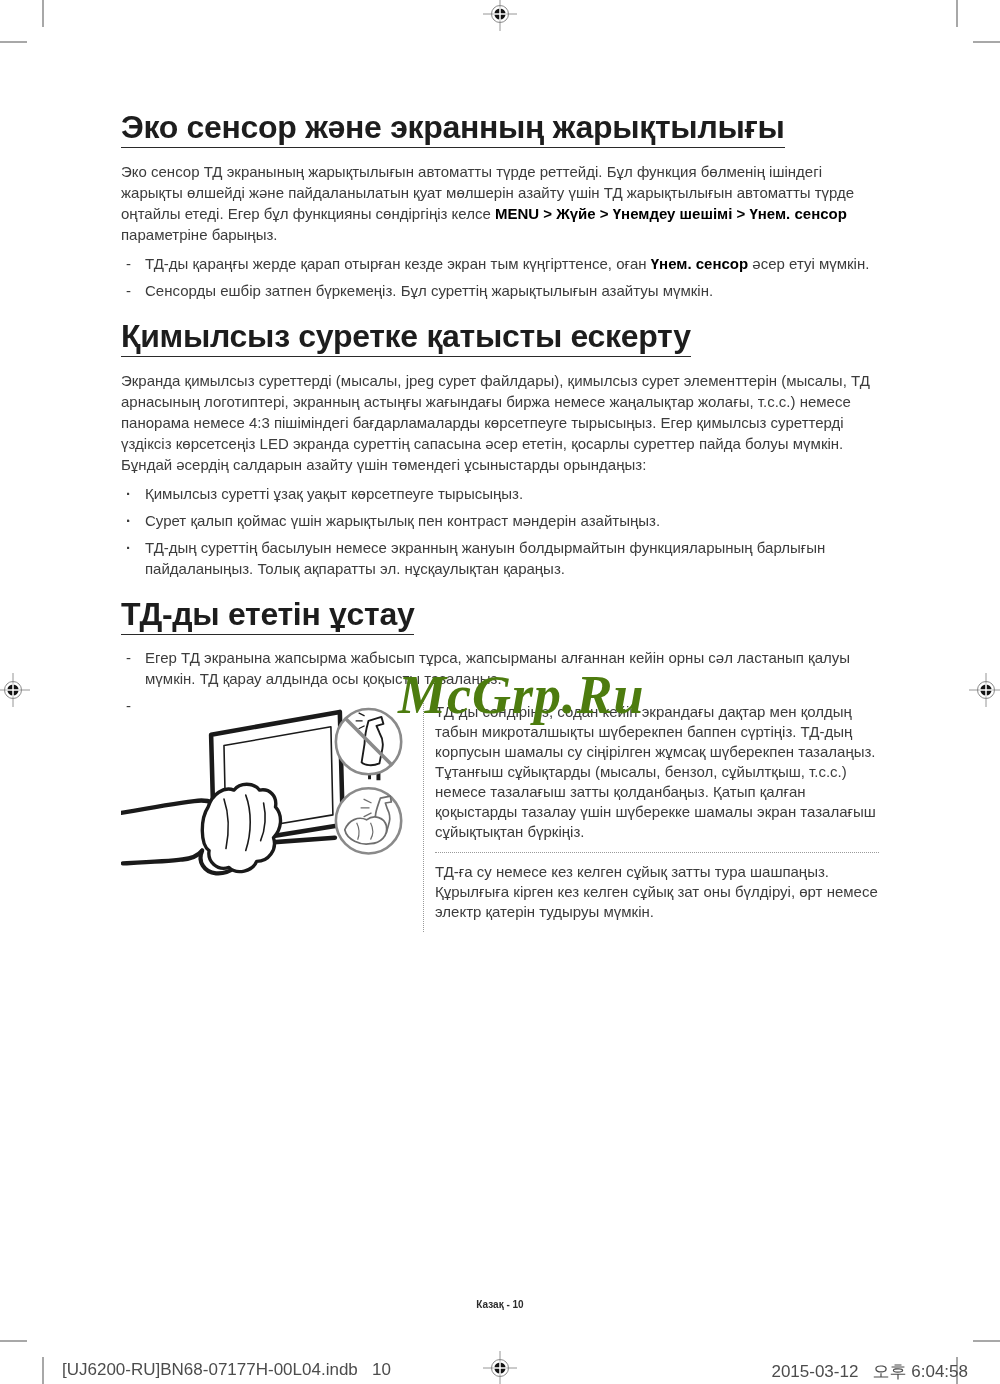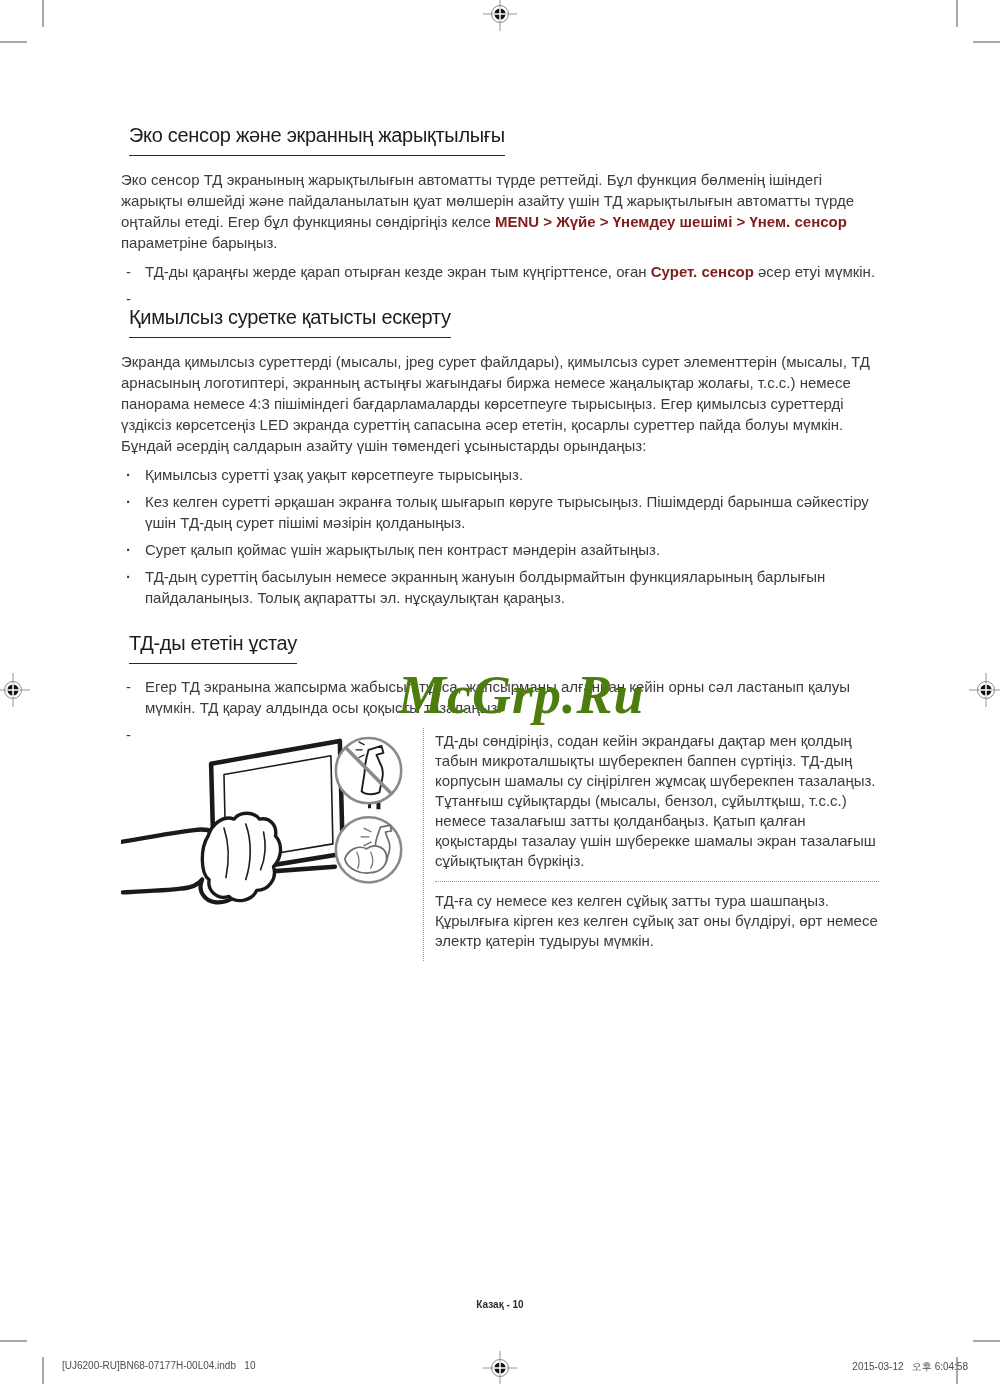--- a/index.html
+++ b/index.html
@@ -4,44 +4,44 @@
 <style>
   html,body{margin:0;padding:0;background:#fff;}
   .page{position:relative;width:1000px;height:1384px;background:#ffffff;overflow:hidden;
         font-family:"Liberation Sans",sans-serif;color:#3c3c3c;}
   
   .crop{position:absolute;background:#a8a8a8;}
   
   .regmark{position:absolute;width:34px;height:34px;}
   
   .content{position:absolute;left:121px;top:112px;width:758px;}
-  h2.sec-title{margin:8px;font-size:20px;line-height:30px;font-weight:normal;color:#1d1d1d;letter-spacing:-0.3px;}
+  h2.sec-title{margin:0;font-size:32px;line-height:30px;font-weight:bold;color:#1d1d1d;letter-spacing:-0.3px;}
   h2.sec-title .tu{display:inline-block;padding-bottom:5px;border-bottom:1.6px solid #2a2a2a;}
   p.body{margin:13px 0 0;font-size:15px;line-height:21px;color:#3c3c3c;}
   .sec{margin-top:0;}
   .sec + .sec{margin-top:20px;}
   ul.blist{list-style:none;margin:8px 0 0;padding:0;}
   ul.blist li{position:relative;padding-left:24px;margin-bottom:6px;font-size:15px;line-height:21px;color:#3c3c3c;}
   ul.blist li .mk{position:absolute;left:5px;top:0;color:#3c3c3c;}
   ul.dotlist li .mk{font-weight:bold;}
-  strong{color:#7f1d1d;text-align:center;}
+  strong{color:#000000;text-align:center;}
   
   .care-box{display:flex;margin-top:10px;}
   .care-illustration{width:302px;flex:0 0 302px;}
   .care-notes{flex:1;border-left:1px dotted #9a9a9a;padding-left:11px;}
   .care-note{font-size:15px;line-height:20px;color:#3c3c3c;padding:3px 0 10px;}
   .care-note + .care-note{border-top:1px dotted #9a9a9a;padding-top:9px;}
   
   .watermark{position:absolute;left:398px;top:664px;font-family:"Liberation Serif",serif;
              font-style:italic;font-weight:bold;font-size:54px;color:#4d7c0f;letter-spacing:1px;
              z-index:5;white-space:nowrap;}
   
   .page-label{position:absolute;left:0;top:1299px;width:100%;text-align:center;
               font-size:10px;font-weight:bold;color:#2c2c2c;}
-  .print-text{position:absolute;top:1360px;font-size:10px;color:#4c4c4c;white-space:pre;
+  .print-text{position:absolute;top:1360px;font-size:17px;color:#4c4c4c;white-space:pre;
               font-family:"Liberation Sans",sans-serif;}
   .print-left{left:62px;}
   .print-right{right:32px;text-align:center;}
 </style>
 </head>
 <body>
 
 <div class="page">
 
   <div class="crop" style="left:42px;top:0;width:2px;height:27px;"></div>
@@ -89,33 +89,33 @@
   <div class="watermark">McGrp.Ru</div>
 
   <div class="content">
 
     <section class="sec">
       <h2 class="sec-title">
         <span class="tu">Эко сенсор және экранның жарықтылығы</span>
       </h2>
       <p class="body"><span>Эко сенсор ТД экранының жарықтылығын автоматты түрде реттейді. Бұл функция бөлменің ішіндегі жарықты өлшейді және пайдаланылатын қуат мөлшерін азайту үшін ТД жарықтылығын автоматты түрде оңтайлы етеді. Егер бұл функцияны сөндіргіңіз келсе </span><strong>MENU &gt; Жүйе &gt; Үнемдеу шешімі &gt; Үнем. сенсор</strong><span> параметріне барыңыз.</span></p>
       <ul class="blist dashlist">
-        <li><span class="mk">-</span><span>ТД-ды қараңғы жерде қарап отырған кезде экран тым күңгірттенсе, оған </span><strong>Сурет. сенсор</strong><span> әсер етуі мүмкін.</span></li>
-        <li><span class="mk">-</span><strong></strong><span></span></li>
+        <li><span class="mk">-</span><span>ТД-ды қараңғы жерде қарап отырған кезде экран тым күңгірттенсе, оған </span><strong>Үнем. сенсор</strong><span> әсер етуі мүмкін.</span></li>
+        <li><span class="mk">-</span><span>Сенсорды ешбір затпен бүркемеңіз. Бұл суреттің жарықтылығын азайтуы мүмкін.</span><strong></strong><span></span></li>
       </ul>
     </section>
 
     <section class="sec">
       <h2 class="sec-title">
         <span class="tu">Қимылсыз суретке қатысты ескерту</span>
       </h2>
       <p class="body">Экранда қимылсыз суреттерді (мысалы, jpeg сурет файлдары), қимылсыз сурет элементтерін (мысалы, ТД арнасының логотиптері, экранның астыңғы жағындағы биржа немесе жаңалықтар жолағы, т.с.с.) немесе панорама немесе 4:3 пішіміндегі бағдарламаларды көрсетпеуге тырысыңыз. Егер қимылсыз суреттерді үздіксіз көрсетсеңіз LED экранда суреттің сапасына әсер ететін, қосарлы суреттер пайда болуы мүмкін. Бұндай әсердің салдарын азайту үшін төмендегі ұсыныстарды орындаңыз:</p>
       <ul class="blist dotlist">
         <li><span class="mk">·</span><span>Қимылсыз суретті ұзақ уақыт көрсетпеуге тырысыңыз.</span></li>
-        <li><span class="mk">·</span><span>Кез келген суретті әрқашан экранға толық шығарып көруге тырысыңыз. Пішімдерді барынша сәйкестіру үшін ТД-дың сурет пішімі мәзірін қолданыңыз.</span></li>
+        <li><span class="mk">·</span></li>
         <li><span class="mk">·</span><span>Сурет қалып қоймас үшін жарықтылық пен контраст мәндерін азайтыңыз.</span></li>
         <li><span class="mk">·</span><span>ТД-дың суреттің басылуын немесе экранның жануын болдырмайтын функцияларының барлығын пайдаланыңыз. Толық ақпаратты эл. нұсқаулықтан қараңыз.</span></li>
       </ul>
     </section>
 
     <section class="sec">
       <h2 class="sec-title">
         <span class="tu">ТД-ды ететін ұстау</span>
       </h2>
       <ul class="blist dashlist" style="margin-top:12px;">

